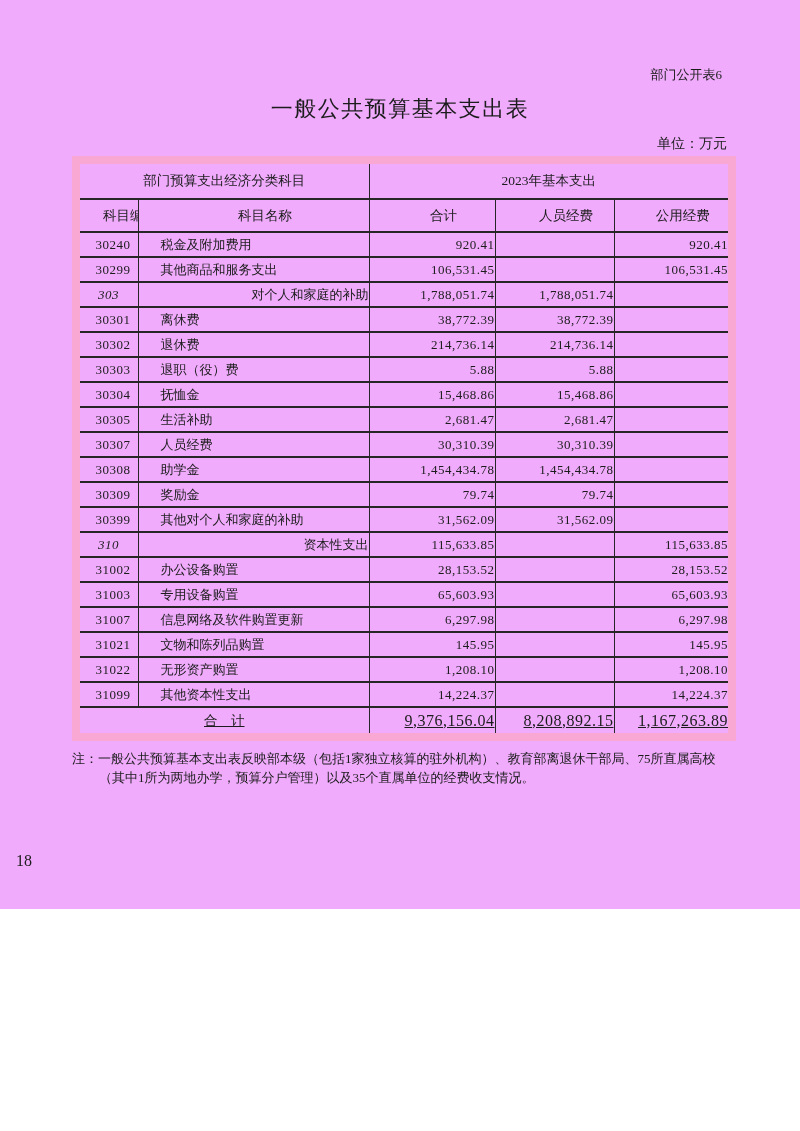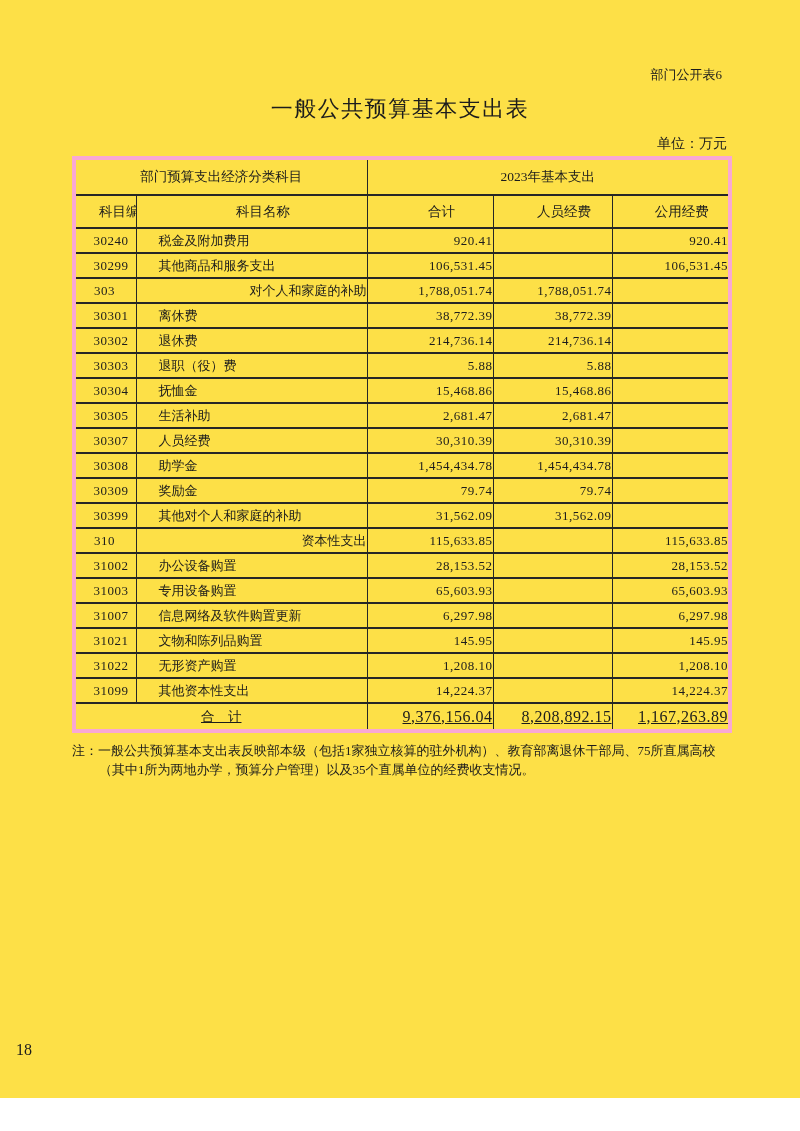--- a/index.html
+++ b/index.html
@@ -1,51 +1,51 @@
 <!DOCTYPE html>
 <html><head>
 <meta charset="utf-8">
 <style>
   html, body { margin:0; padding:0; background:#ffffff; }
   .page {
     position:relative;
-    width:800px; height:1098px;
-    background:#fde047;
+    width:800px; height:909px;
+    background:#f0abfc;
     font-family:"Liberation Serif","DejaVu Serif",serif;
     color:#1c1c1c;
     overflow:hidden;
     margin:0 auto;
   }
   .content { padding:66px 72px 0 72px; }
 
   .doc-label { text-align:right; font-size:13px; padding-right:6px; }
   .title { text-align:center; font-size:22px; font-weight:normal; letter-spacing:1.5px; margin-top:10px; }
   .unit-label { text-align:right; font-size:14px; margin-top:11px; margin-bottom:3px; padding-right:1px; }
 
   table.budget {
     width:656px;
     border-collapse:collapse;
     table-layout:fixed;
-    border:4px solid #f9a8d4;
+    border:8px solid #f9a8d4;
   }
   table.budget th, table.budget td {
     border:solid #262626;
     border-width:2px 1px;
     font-weight:normal;
     overflow:hidden;
     white-space:nowrap;
     padding:0;
   }
   thead tr.h1 th { height:34px; font-size:13.5px; text-align:center; }
   thead tr.h2 th { height:31px; font-size:13.5px; text-align:center;padding-left:23px; }
   tbody td { height:23px; font-size:13px; }
 
   .c-num { text-align:right; padding-right:8px; letter-spacing:0.5px; }
   .row-sub .c-code { text-align:right; padding-right:7px; letter-spacing:0.5px; }
-  .row-cat .c-code { text-align:left;  padding-left:18px;  letter-spacing:0.5px; }
+  .row-cat .c-code { text-align:left;  padding-left:18px;  letter-spacing:0.5px;font-style:italic; }
   .row-sub .c-name { padding-left:22px; }
   .row-cat .c-name { padding-left:3px;text-align:right; }
 
   tr.total-row td { height:25px;text-decoration:underline; }
   td.total-label { text-align:center; font-size:13.5px; }
 
   .note { margin-top:9px; font-size:13px; line-height:1.45; }
   .note-line2 { padding-left:27px; }
 
   .page-number {

